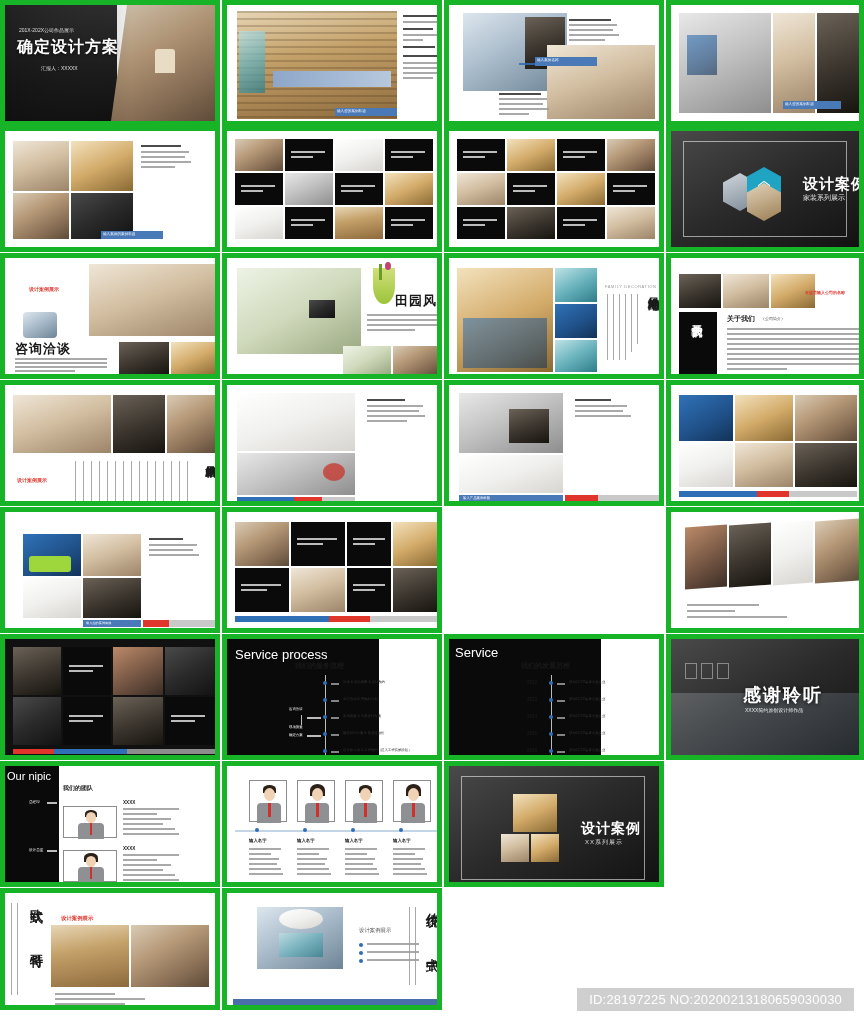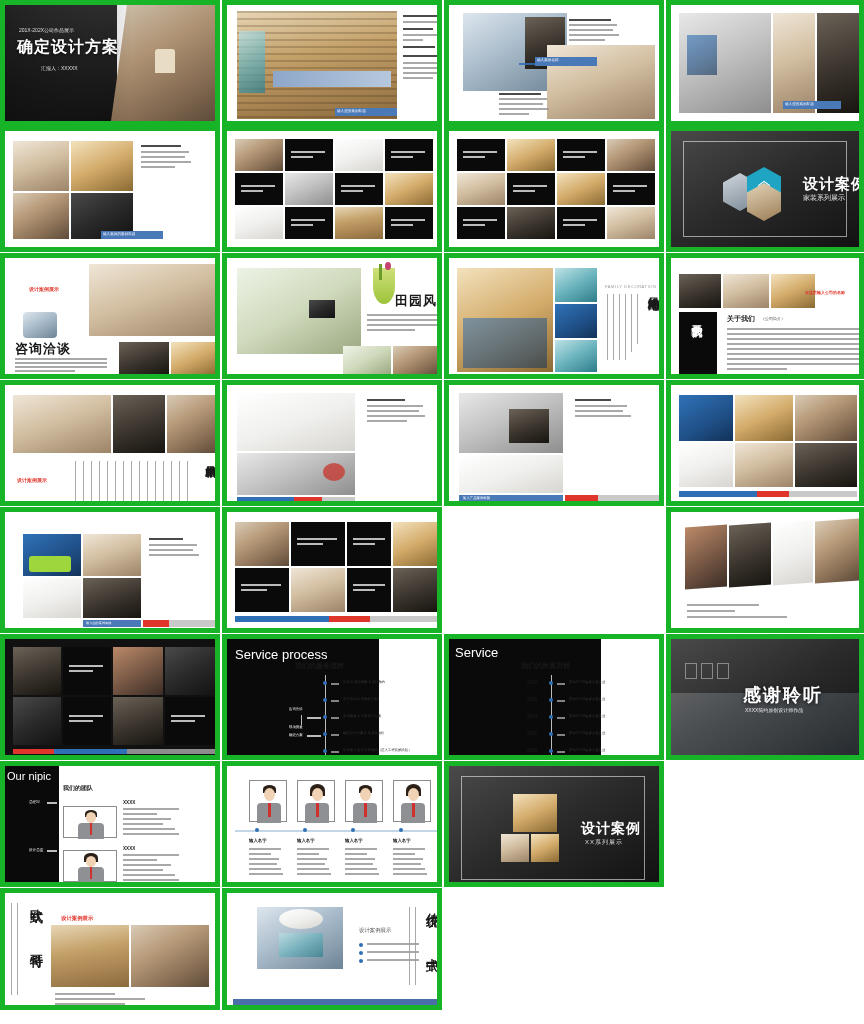--- a/index.html
+++ b/index.html
@@ -679,14 +679,15 @@
         <div class="ln" style="left:140px;top:66px;width:52px;"></div>
         <div class="vtxt" style="left:196px;top:10px;font-size:13px;font-weight:bold;color:#1a1a1a;">传统 · 中式</div>
         <div class="ln" style="left:182px;top:14px;width:1.4px;height:78px;"></div>
         <div class="ln" style="left:188px;top:14px;width:1.4px;height:78px;"></div>
         <div class="bar" style="left:6px;top:106px;width:208px;height:6px;background:#4a6fa8;"></div>
       </div>
     </div>
 
   </div>
 
+  <div id="idbadge">ID:28197225 NO:20200213180659030030</div>
 
 </div>
 
 </body></html>

